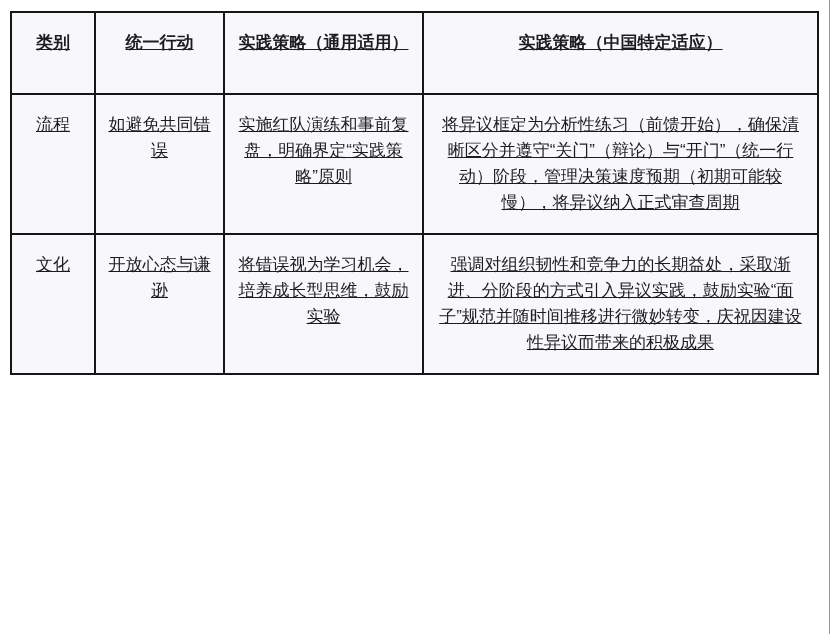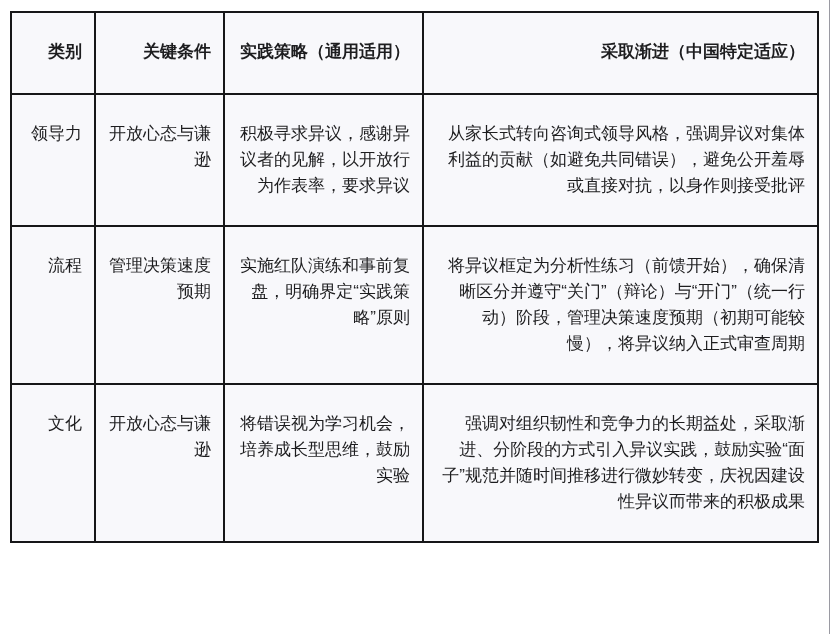--- a/index.html
+++ b/index.html
@@ -35,25 +35,26 @@
     table-layout: fixed;
     background: #f8f8fb;
     color: #1d1d1f;
     font-size: 17px;
     line-height: 26px;
   }
   table.strategy-table th,
   table.strategy-table td {
     border: 2px solid #161618;
     vertical-align: top;
-    text-align: right;
-    padding: 26px 12px;
+    text-align: center;
+    padding: 17px 12px;
     font-weight: 400;
     word-break: break-all;
     overflow: hidden;
+    text-decoration: underline;
   }
   table.strategy-table th {
     font-weight: 700;
   }
   td.category-cell {
     font-weight: 700;
   }
   col.col-category { width: 84px; }
   col.col-condition { width: 129px; }
   col.col-general { width: 199px; }
@@ -72,35 +73,29 @@
   <table class="strategy-table">
     <colgroup>
       <col class="col-category">
       <col class="col-condition">
       <col class="col-general">
       <col class="col-china">
     </colgroup>
     <thead>
       <tr class="header-row">
         <th>类别</th>
-        <th>关键条件</th>
+        <th>统一行动</th>
         <th>实践策略（通用适用）</th>
-        <th>采取渐进（中国特定适应）</th>
+        <th>实践策略（中国特定适应）</th>
       </tr>
     </thead>
     <tbody>
-      <tr class="row-0">
-        <td class="category-cell">领导力</td>
-        <td>开放心态与谦逊</td>
-        <td>积极寻求异议，感谢异议者的见解，以开放行为作表率，要求异议</td>
-        <td>从家长式转向咨询式领导风格，强调异议对集体利益的贡献（如避免共同错误），避免公开羞辱或直接对抗，以身作则接受批评</td>
-      </tr>
       <tr class="row-2">
         <td class="category-cell">流程</td>
-        <td>管理决策速度预期</td>
+        <td>如避免共同错误</td>
         <td>实施红队演练和事前复盘，明确界定“实践策略”原则</td>
         <td>将异议框定为分析性练习（前馈开始），确保清晰区分并遵守“关门”（辩论）与“开门”（统一行动）阶段，管理决策速度预期（初期可能较慢），将异议纳入正式审查周期</td>
       </tr>
       <tr class="row-3">
         <td class="category-cell">文化</td>
         <td>开放心态与谦逊</td>
         <td>将错误视为学习机会，培养成长型思维，鼓励实验</td>
         <td>强调对组织韧性和竞争力的长期益处，采取渐进、分阶段的方式引入异议实践，鼓励实验“面子”规范并随时间推移进行微妙转变，庆祝因建设性异议而带来的积极成果</td>
       </tr>
     </tbody>

